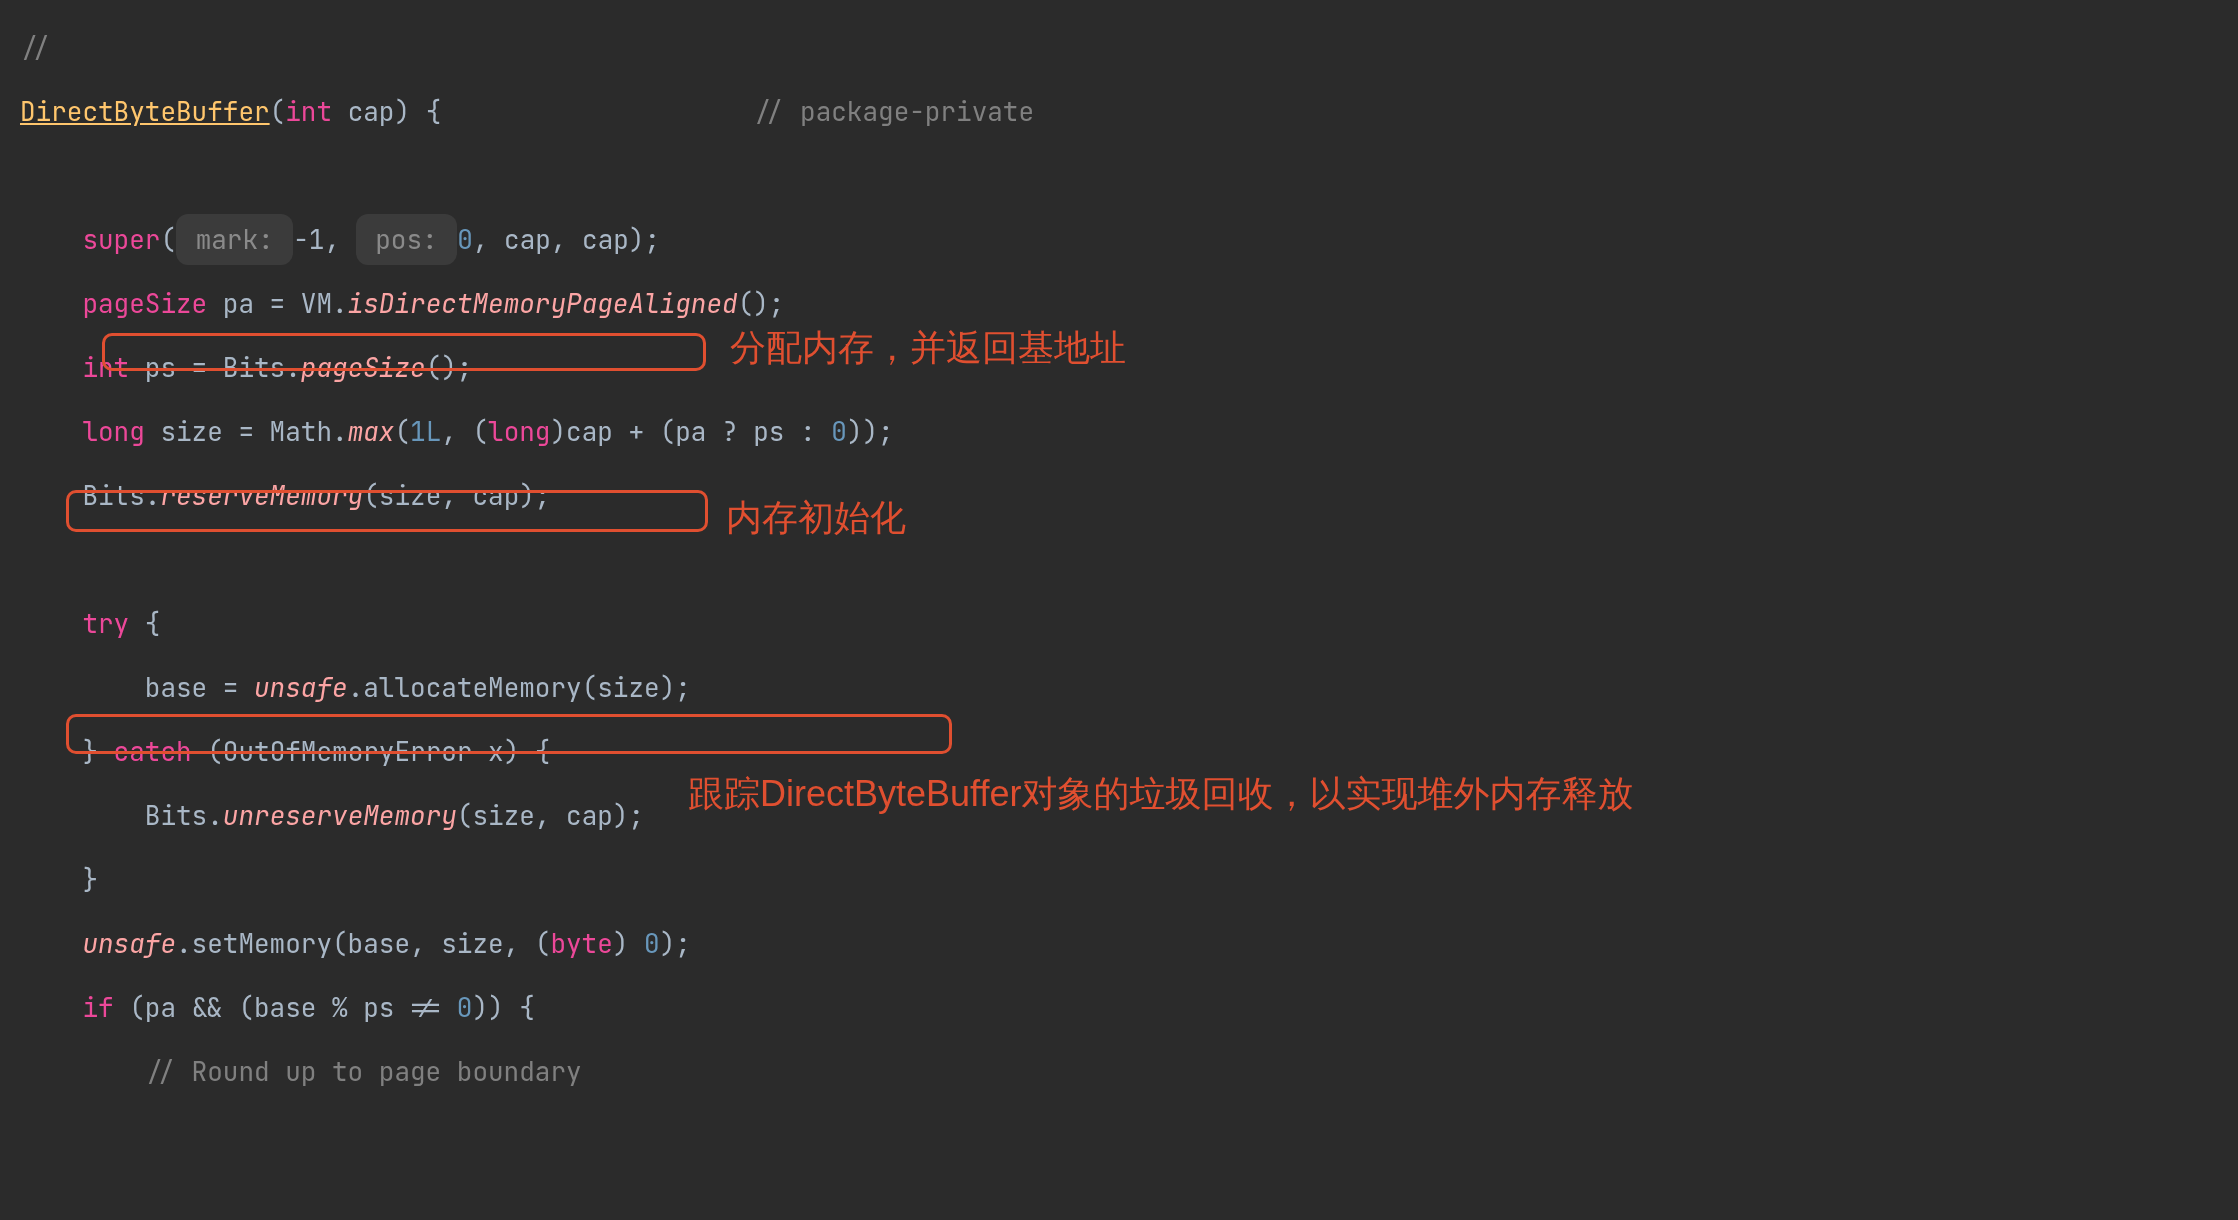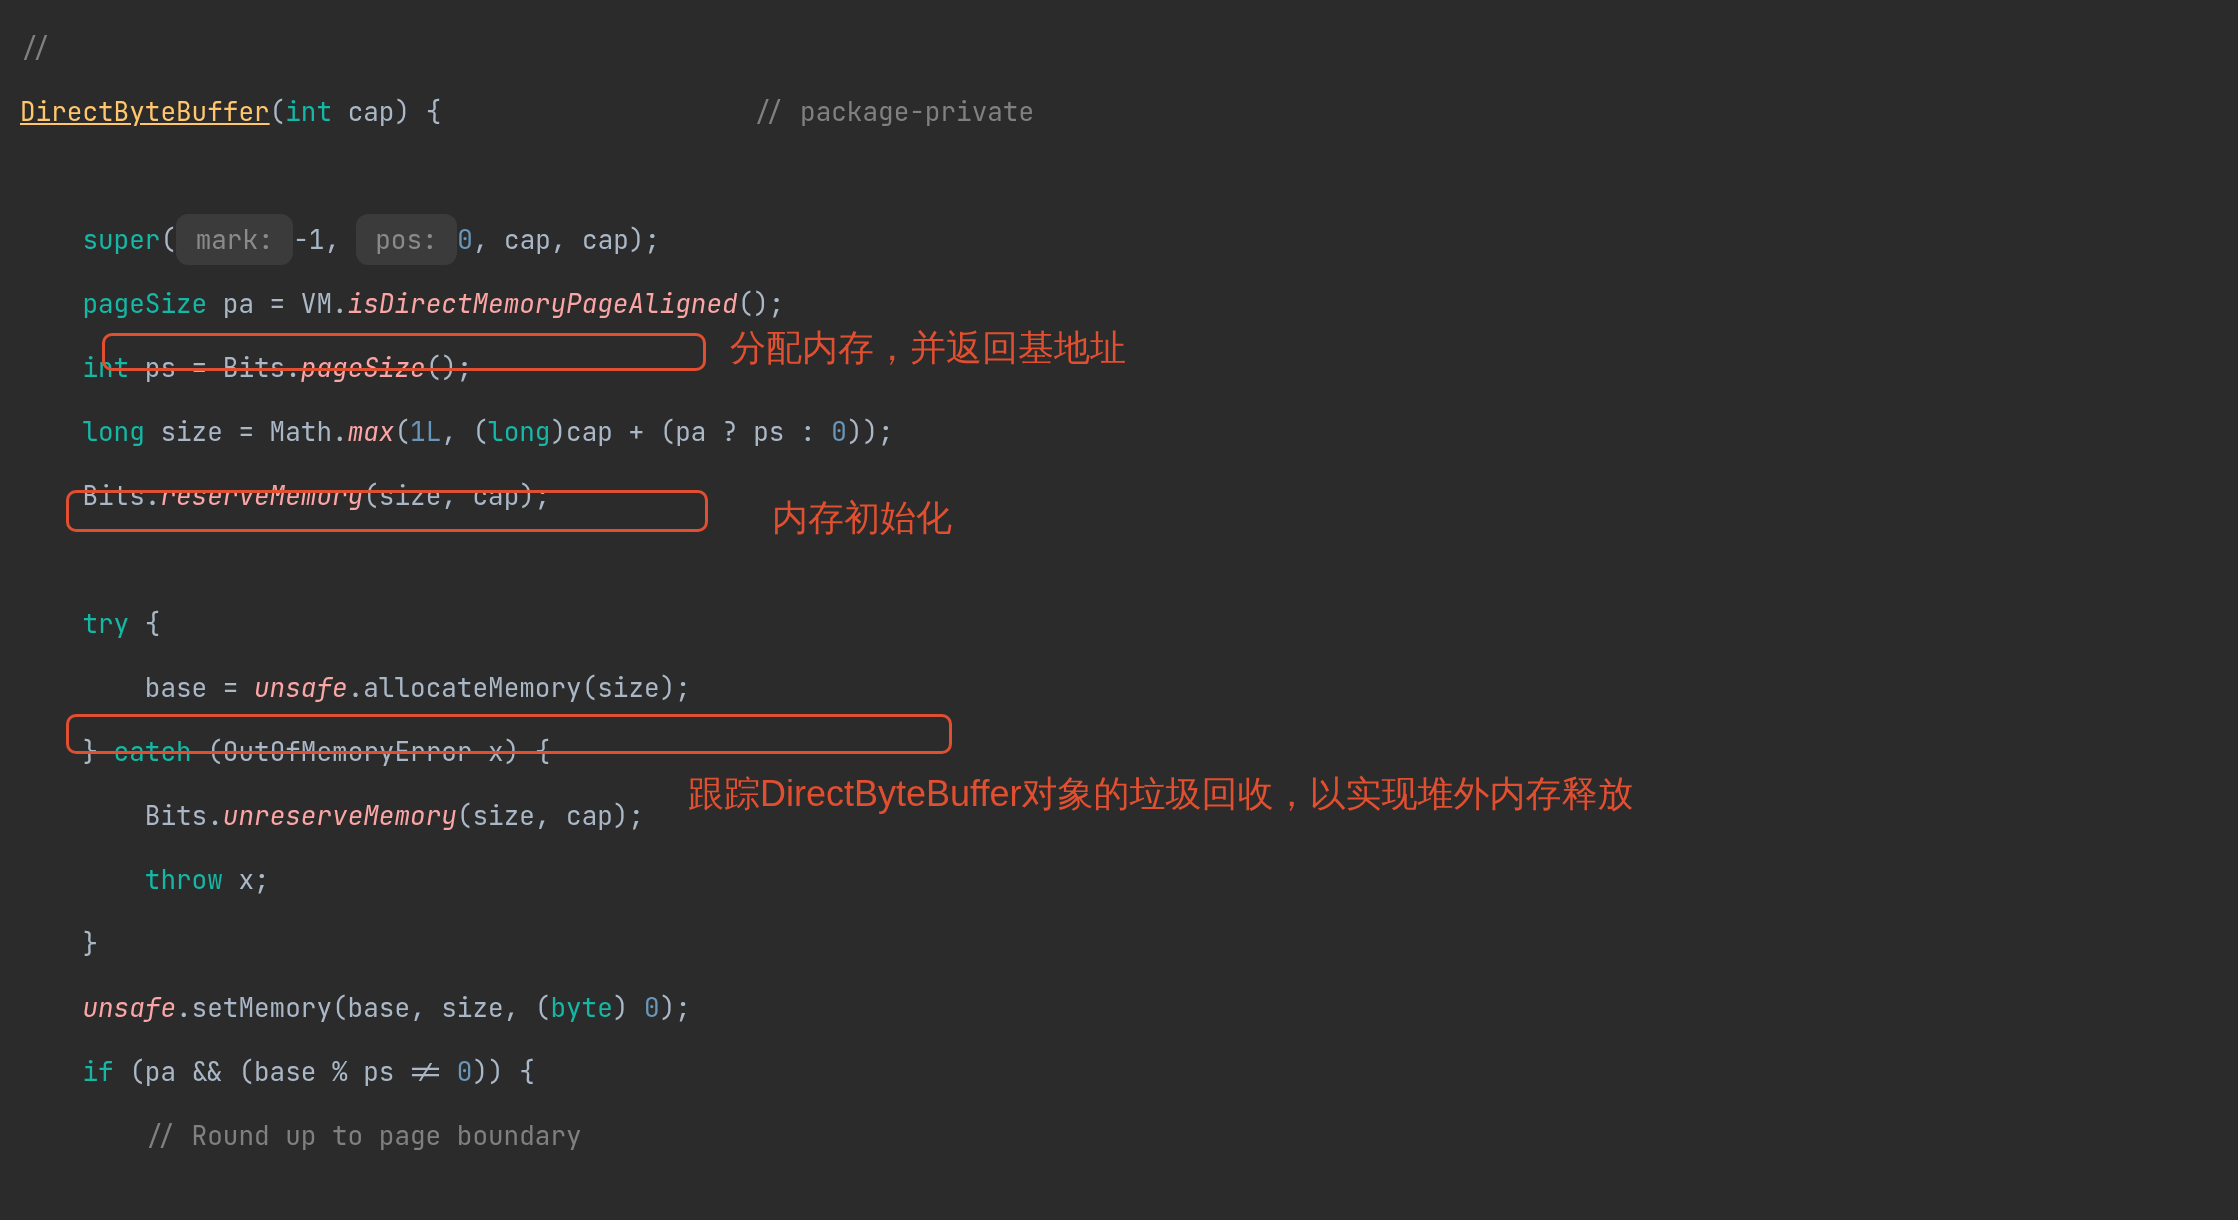--- a/index.html
+++ b/index.html
@@ -17,21 +17,21 @@
     line-height: 32px;
     white-space: pre;
     padding-top: 0px;
     padding-left: 20px;
   }
   .line {
     height: 32px;
     display: block;
   }
   .c-comment   { color: #808080; }
-  .c-keyword   { color: #14b8a6; }
+  .c-keyword   { color: #ec4899; }
   .c-italic    { color: #fca5a5; font-style: italic; margin-top: 20px; }
   .c-num       { color: #6897bb; }
   .c-punct     { color: #a9b7c6; }
   .c-paramtag  { background: #3b3b3b; color: #8a8a8a; border-radius: 12px; padding: 8px 4px; }
   .c-def       { color: #ffc66d; text-decoration: underline; }
 
   .hl-box {
     position: absolute;
     border: 3px solid #e04f30;
     border-radius: 10px;
@@ -56,32 +56,31 @@
 <span class="line">    <span class="c-keyword">super</span><span class="c-punct">(</span><span class="c-paramtag"> mark: </span><span class="c-punct">-1</span><span class="c-punct">, </span><span class="c-paramtag"> pos: </span><span class="c-num">0</span><span class="c-punct">, cap, cap);</span></span>
 <span class="line">    <span class="c-keyword">pageSize</span><span class="c-punct"> pa = VM.</span><span class="c-italic">isDirectMemoryPageAligned</span><span class="c-punct">();</span></span>
 <span class="line">    <span class="c-keyword">int</span><span class="c-punct"> ps = Bits.</span><span class="c-italic">pageSize</span><span class="c-punct">();</span></span>
 <span class="line">    <span class="c-keyword">long</span><span class="c-punct"> size = Math.</span><span class="c-italic">max</span><span class="c-punct">(</span><span class="c-num">1L</span><span class="c-punct">, (</span><span class="c-keyword">long</span><span class="c-punct">)cap + (pa ? ps : </span><span class="c-num">0</span><span class="c-punct">));</span></span>
 <span class="line">    <span class="c-punct">Bits.</span><span class="c-italic">reserveMemory</span><span class="c-punct">(size, cap);</span></span>
 <span class="line"></span>
 <span class="line">    <span class="c-keyword">try</span><span class="c-punct"> {</span></span>
 <span class="line">        <span class="c-punct">base = </span><span class="c-italic">unsafe</span><span class="c-punct">.allocateMemory(size);</span></span>
 <span class="line">    <span class="c-punct">} </span><span class="c-keyword">catch</span><span class="c-punct"> (OutOfMemoryError x) {</span></span>
 <span class="line">        <span class="c-punct">Bits.</span><span class="c-italic">unreserveMemory</span><span class="c-punct">(size, cap);</span></span>
-<span class="line">        <span class="c-keyword">throw</span><span class="c-punct"> x;</span></span>
 <span class="line">    <span class="c-punct">}</span></span>
 <span class="line">    <span class="c-italic">unsafe</span><span class="c-punct">.setMemory(base, size, (</span><span class="c-keyword">byte</span><span class="c-punct">) </span><span class="c-num">0</span><span class="c-punct">);</span></span>
 <span class="line">    <span class="c-keyword">if</span><span class="c-punct"> (pa &amp;&amp; (base % ps != </span><span class="c-num">0</span><span class="c-punct">)) {</span></span>
 <span class="line">        <span class="c-comment">// Round up to page boundary</span></span>
 
 
 
 
 
 
 </div>
 
 <div class="hl-box" style="left:102px; top:333px; width:604px; height:38px;"></div>
 <div class="hl-box" style="left:66px; top:490px; width:642px; height:42px;"></div>
 <div class="hl-box" style="left:66px; top:714px; width:886px; height:40px;"></div>
 
 <div class="annot" style="left:730px; top:324px;">分配内存，并返回基地址</div>
-<div class="annot" style="left:772px; top:494px;">内存初始化</div>
+<div class="annot" style="left:726px; top:494px;">内存初始化</div>
 <div class="annot" style="left:688px; top:770px;">跟踪DirectByteBuffer对象的垃圾回收，以实现堆外内存释放</div>
 
 </body></html>

